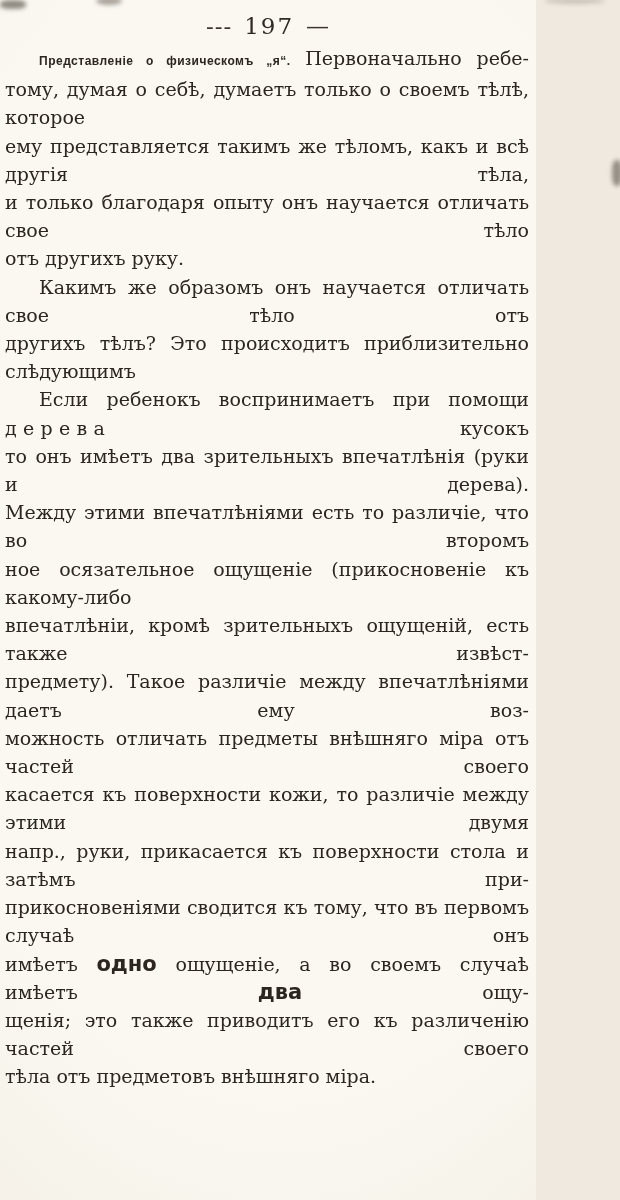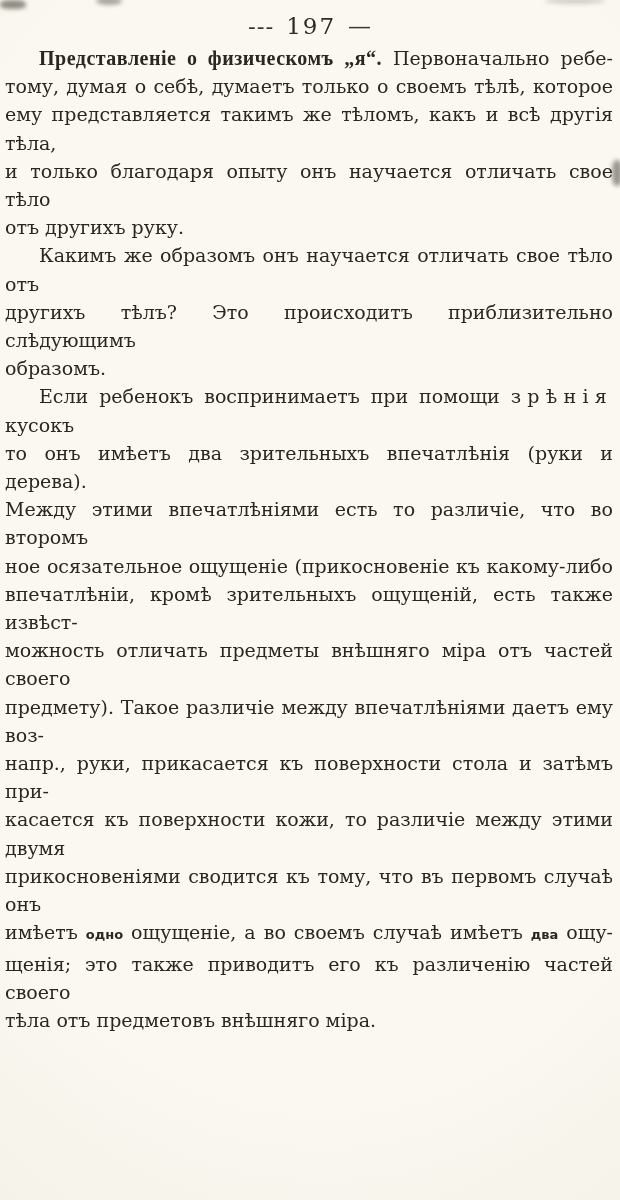--- a/index.html
+++ b/index.html
@@ -4,21 +4,21 @@
 <style>
   html, body { margin: 0; padding: 0; }
   body {
     width: 620px; height: 1200px;
     font-family: "DejaVu Serif", serif;
     background: #efe9df;
     overflow: hidden;
   }
   .page {
     position: relative;
-    width: 620px; height: 1200px;
+    width: 536px; height: 1200px;
     background: radial-gradient(ellipse 130% 90% at 52% 42%, #faf8f1 55%, #f3efe5 85%, #ece6d9 100%);
     color: #2b2620;
     box-sizing: border-box;
   }
   .page-header {
     padding-top: 13px;
     height: 38px;
     text-align: center;
     font-size: 23px;
     color: #2f2a24;
@@ -32,29 +32,29 @@
     line-height: 28.2px;
     color: #2b2620;
   }
   .line {
     text-align: justify;
     text-align-last: justify;
   }
   .line.first { text-indent: 34px; }
   .line.lastline { text-align-last: left; }
   .seg-h {
-    font-family: Liberation Serif, serif;
+    font-family: Liberation Sans, sans-serif;
     font-weight: bold;
-    font-size: 20px;
+    font-size: 12px;
     letter-spacing: 0.5px;
   }
   .seg-b {
     font-family: "DejaVu Sans", sans-serif;
     font-weight: bold;
-    font-size: 13px;
+    font-size: 21px;
   }
   .seg-sp { letter-spacing: 0.33em; }
   
   .smudge { position: absolute; pointer-events: none; }
   .sm1 { left: 0; top: 0; width: 26px; height: 9px;
          background: rgba(58,52,44,0.55); filter: blur(2px); border-radius: 40%; }
   .sm2 { left: 96px; top: -3px; width: 26px; height: 8px;
          background: rgba(70,62,52,0.45); filter: blur(2px); border-radius: 50%; }
   .sm3 { left: 612px; top: 160px; width: 10px; height: 26px;
          background: rgba(60,54,46,0.5); filter: blur(2px); border-radius: 40%; }
@@ -75,28 +75,27 @@
   </div>
 
   <div class="text-block">
       <div class="line first"><span class="seg-h">Представленіе о физическомъ „я“.</span><span> Первоначально ребе-</span></div>
       <div class="line"><span>тому, думая о себѣ, думаетъ только о своемъ тѣлѣ, которое</span></div>
       <div class="line"><span>ему представляется такимъ же тѣломъ, какъ и всѣ другія тѣла,</span></div>
       <div class="line"><span>и только благодаря опыту онъ научается отличать свое тѣло</span></div>
       <div class="line lastline"><span>отъ другихъ руку.</span></div>
       <div class="line first"><span>Какимъ же образомъ онъ научается отличать свое тѣло отъ</span></div>
       <div class="line"><span>другихъ тѣлъ? Это происходитъ приблизительно слѣдующимъ</span></div>
-      <div class="line lastline"><span>образомъ.</span></div>
-      <div class="line first"><span>Если ребенокъ воспринимаетъ при помощи </span><span class="seg-sp">зрѣнія</span><span> кусокъ</span></div>
+      <div class="line first"><span>Если ребенокъ воспринимаетъ при помощи </span><span class="seg-sp">дерева</span><span> кусокъ</span></div>
       <div class="line"><span>то онъ имѣетъ два зрительныхъ впечатлѣнія (руки и дерева).</span></div>
       <div class="line"><span>Между этими впечатлѣніями есть то различіе, что во второмъ</span></div>
       <div class="line"><span>ное осязательное ощущеніе (прикосновеніе къ какому-либо</span></div>
       <div class="line"><span>впечатлѣніи, кромѣ зрительныхъ ощущеній, есть также извѣст-</span></div>
+      <div class="line"><span>предмету). Такое различіе между впечатлѣніями даетъ ему воз-</span></div>
       <div class="line"><span>можность отличать предметы внѣшняго міра отъ частей своего</span></div>
-      <div class="line"><span>предмету). Такое различіе между впечатлѣніями даетъ ему воз-</span></div>
+      <div class="line"><span>касается къ поверхности кожи, то различіе между этими двумя</span></div>
       <div class="line"><span>напр., руки, прикасается къ поверхности стола и затѣмъ при-</span></div>
-      <div class="line"><span>касается къ поверхности кожи, то различіе между этими двумя</span></div>
       <div class="line"><span>прикосновеніями сводится къ тому, что въ первомъ случаѣ онъ</span></div>
       <div class="line"><span>имѣетъ </span><span class="seg-b">одно</span><span> ощущеніе, а во своемъ случаѣ имѣетъ </span><span class="seg-b">два</span><span> ощу-</span></div>
       <div class="line"><span>щенія; это также приводитъ его къ различенію частей своего</span></div>
       <div class="line lastline"><span>тѣла отъ предметовъ внѣшняго міра.</span></div>
     </div>
 </div>
 
 </body></html>

